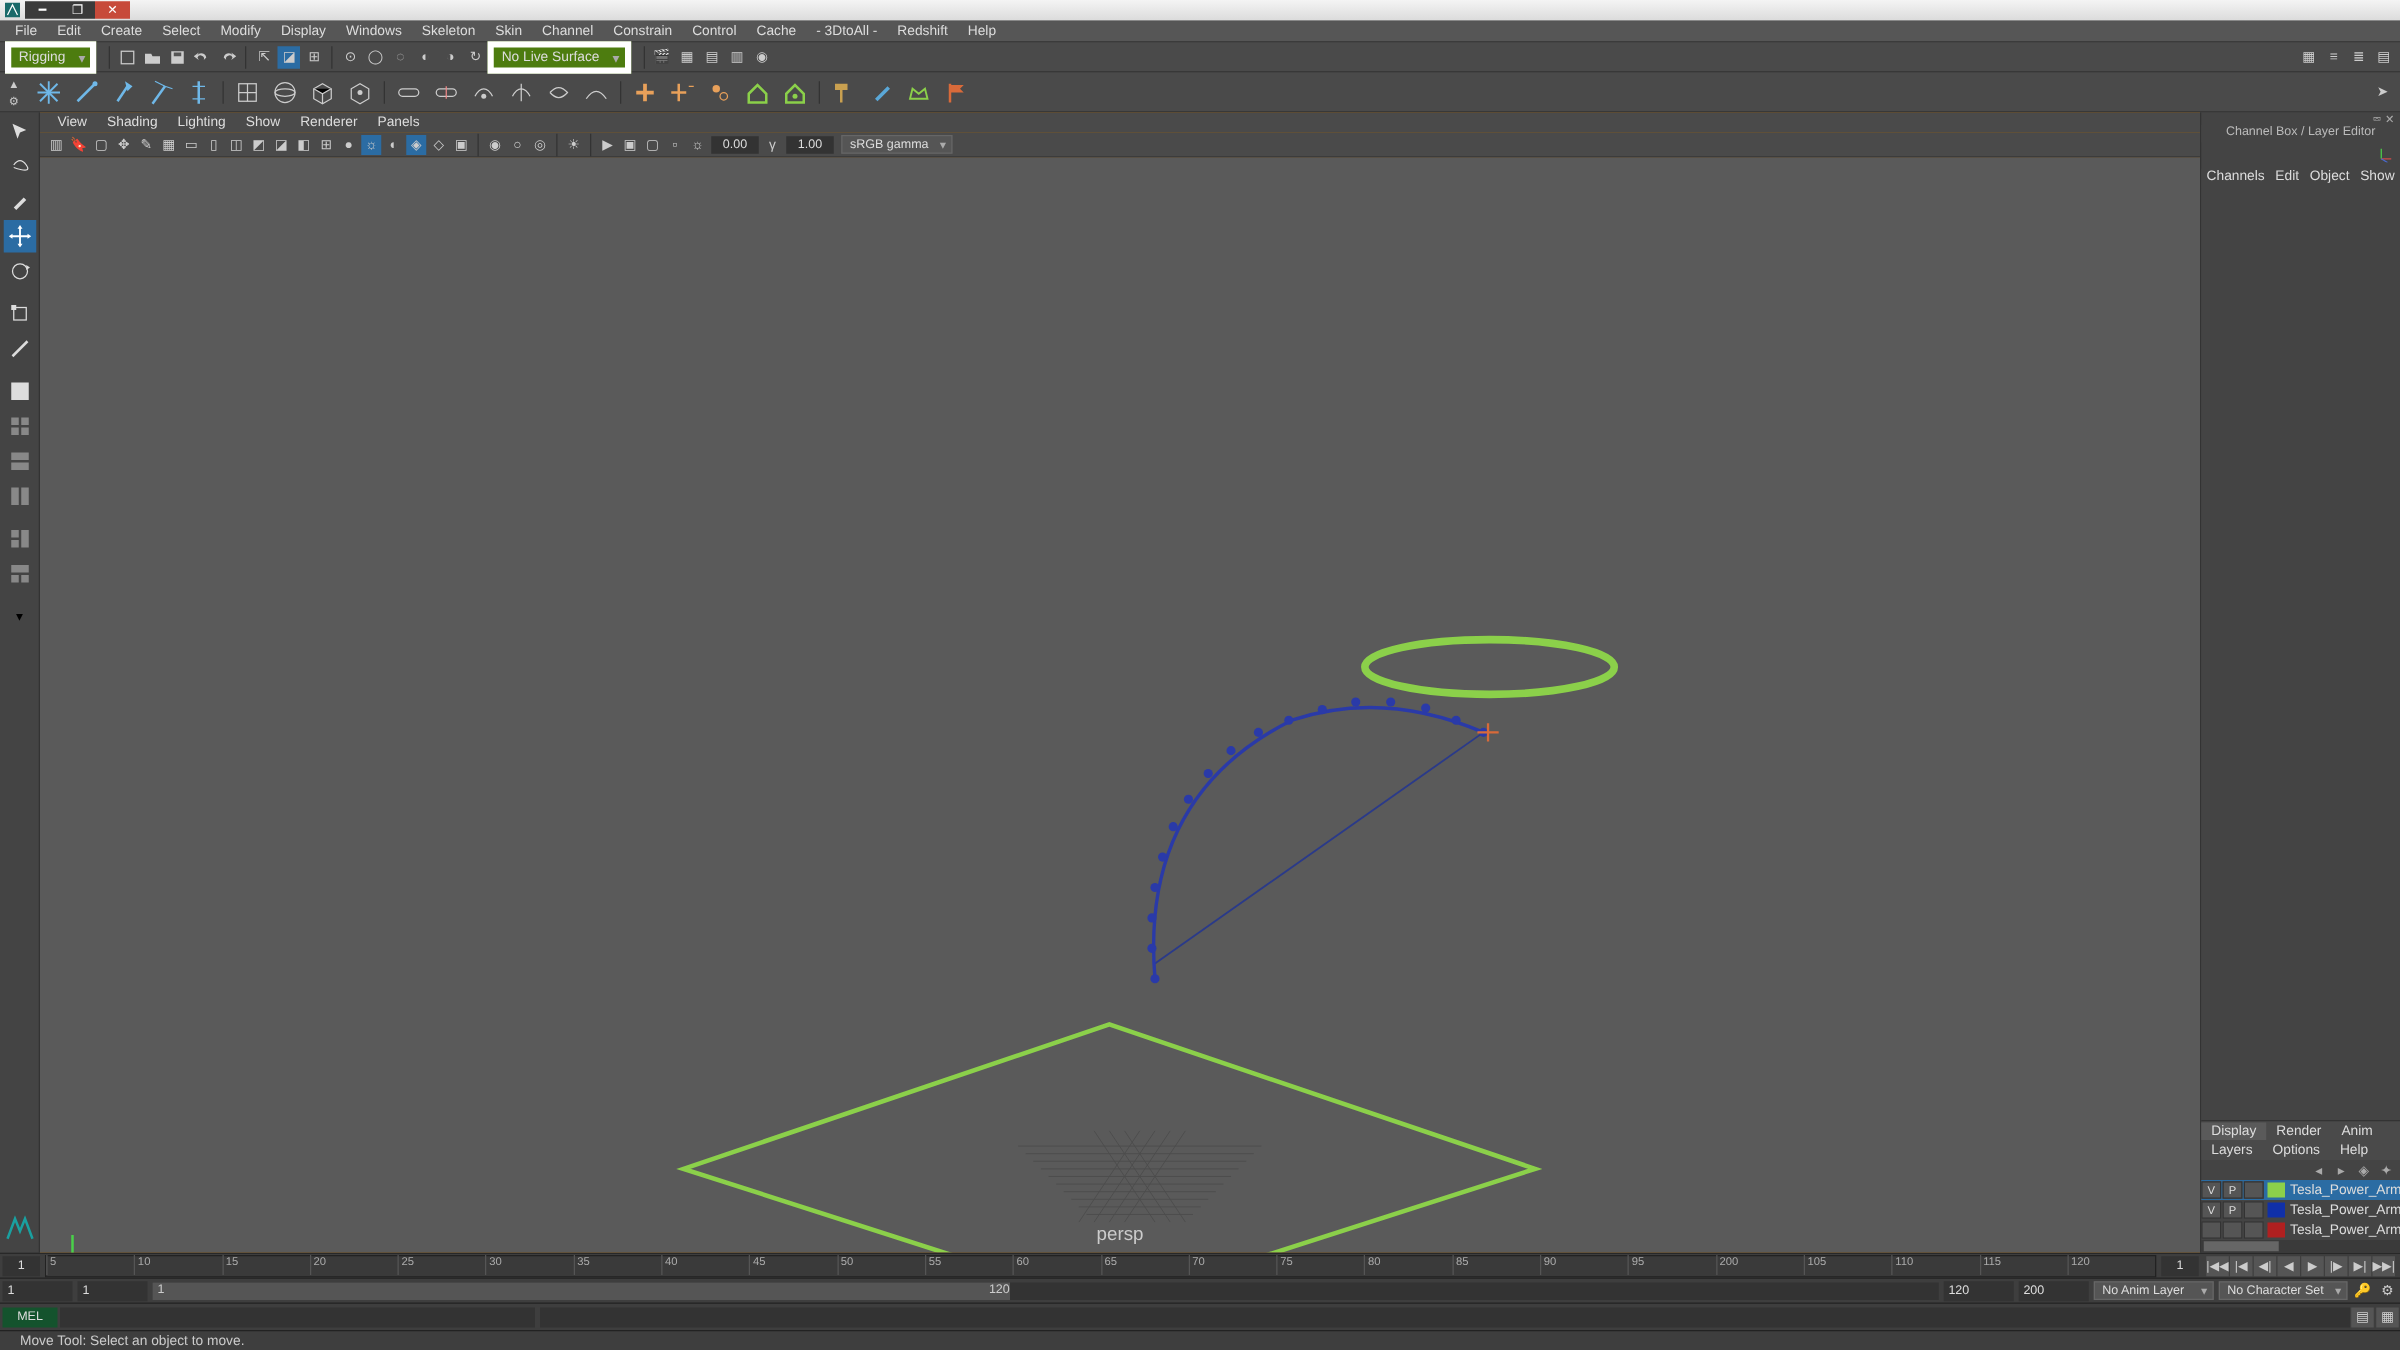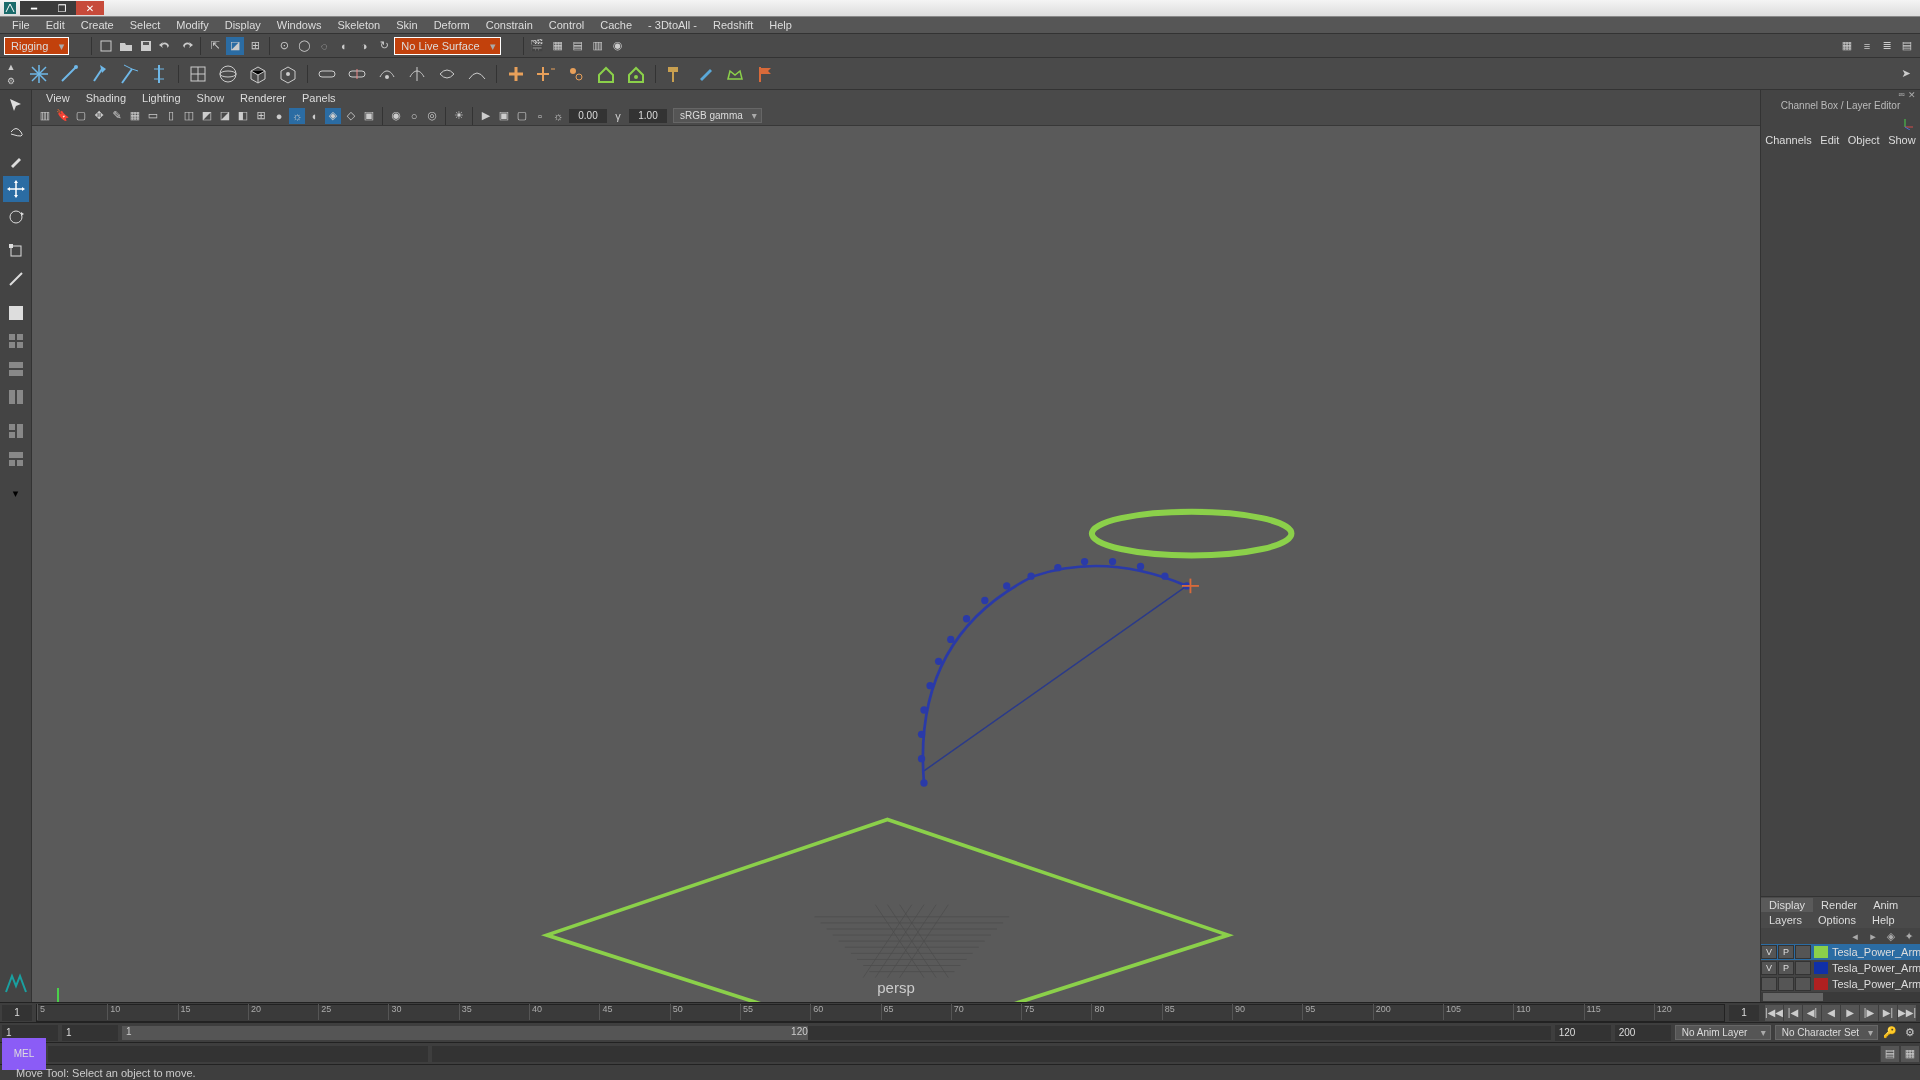--- a/index.html
+++ b/index.html
@@ -6,21 +6,21 @@
 html,body{width:1920px;height:1080px;overflow:hidden;background:#444}
 .titlebar{height:17px;background:linear-gradient(#f4f4f4,#dcdcdc);display:flex;align-items:center;padding:0 4px;border-bottom:1px solid #888}
 .titlebar .icon{width:12px;height:12px;margin-right:4px}
 .titlebar .title{flex:1;color:#222;font-size:11px}
 .winbtns{display:flex;gap:0}
 .winbtn{width:28px;height:14px;display:flex;align-items:center;justify-content:center;color:#fff;font-size:10px}
 .winbtn.min{background:#3b3b3b}.winbtn.max{background:#3b3b3b}.winbtn.close{background:#c74a3a}
 .menubar{height:17px;background:#565656;display:flex;align-items:center;padding:0 4px;gap:0;border-bottom:1px solid #333}
 .menubar .mitem{padding:1px 8px;color:#ddd;font-size:11px;cursor:pointer}
 .shelfrow{height:24px;background:#4a4a4a;display:flex;align-items:center;padding:0 4px;border-bottom:1px solid #333}
-.dropdown{background:#c2410c;border:1px solid #ffffff;color:#ddd;padding:2px 20px 2px 6px;font-size:11px;position:relative;margin-right:18px}
+.dropdown{background:#4d7c0f;border:5px solid #ffffff;color:#ddd;padding:2px 20px 2px 6px;font-size:11px;position:relative;margin-right:6px}
 .dropdown::after{content:"▾";position:absolute;right:4px;color:#aaa}
 .sep{width:1px;height:18px;background:#333;margin:0 4px}
 .tbtn{width:18px;height:18px;display:flex;align-items:center;justify-content:center;color:#ccc;margin:0 1px;cursor:pointer}
 .tbtn svg{width:14px;height:14px}
 .tbtn.active{background:#2b6ca3}
 .subshelf{height:32px;background:#4a4a4a;display:flex;align-items:center;padding:0 4px;border-bottom:1px solid #333}
 .shelfcol{display:flex;flex-direction:column;width:18px;margin-right:2px}
 .shelfcol .tiny{width:14px;height:14px;font-size:9px;color:#ccc;display:flex;align-items:center;justify-content:center}
 .bigbtn{width:26px;height:26px;display:flex;align-items:center;justify-content:center;margin:0 2px;cursor:pointer}
 .bigbtn svg{width:22px;height:22px}
@@ -76,21 +76,21 @@
 .playctrl .pb{width:18px;height:16px;background:#555;display:flex;align-items:center;justify-content:center;color:#ccc;cursor:pointer;font-size:10px}
 .rangerow{height:20px;background:#3e3e3e;display:flex;align-items:center;border-top:1px solid #222}
 .rangerow .rf{width:56px;height:16px;background:#333;color:#ddd;font-size:10px;display:flex;align-items:center;padding:0 4px;margin:0 2px}
 .rangebar{flex:1;height:14px;background:#333;position:relative;margin:0 2px}
 .rangebar .inner{position:absolute;left:0;width:48%;height:100%;background:#555}
 .rangebar .lbl{position:absolute;left:4px;top:0;color:#ccc;font-size:10px}
 .rangebar .lblr{position:absolute;right:52%;top:0;color:#ccc;font-size:10px}
 .rdd{background:#555;border:1px solid #666;color:#ddd;padding:1px 18px 1px 6px;font-size:10px;position:relative;margin:0 2px;min-width:96px}
 .rdd::after{content:"▾";position:absolute;right:4px;color:#aaa}
 .cmdrow{height:22px;background:#3e3e3e;display:flex;align-items:center;border-top:1px solid #222}
-.cmdrow .mel{width:44px;background:#8b5cf6;color:#ddd;font-size:10px;height:32px;display:flex;align-items:center;justify-content:center;margin:0 2px}
+.cmdrow .mel{width:44px;background:#14532d;color:#ddd;font-size:10px;height:16px;display:flex;align-items:center;justify-content:center;margin:0 2px}
 .cmdrow .cmdin{flex:0 0 380px;height:16px;background:#333;margin-right:4px}
 .cmdrow .cmdout{flex:1;height:16px;background:#333}
 .cmdrow .cb{width:18px;height:16px;background:#555;margin:0 1px;display:flex;align-items:center;justify-content:center;color:#ccc;cursor:pointer}
 .statusrow{height:16px;background:#3e3e3e;color:#ccc;font-size:10px;display:flex;align-items:center;padding:0 16px;border-top:1px solid #222}
 .spacer{flex:1}
 .rt{display:flex;gap:2px;margin-left:auto}
 .rt .rtb{width:18px;height:18px;display:flex;align-items:center;justify-content:center;color:#ccc;cursor:pointer}
 </style>
 </head>
 <body>
@@ -112,21 +112,21 @@
 <div class="menubar">
   <span class="mitem">File</span>
   <span class="mitem">Edit</span>
   <span class="mitem">Create</span>
   <span class="mitem">Select</span>
   <span class="mitem">Modify</span>
   <span class="mitem">Display</span>
   <span class="mitem">Windows</span>
   <span class="mitem">Skeleton</span>
   <span class="mitem">Skin</span>
-  <span class="mitem">Deform</span>
+  <span class="mitem">Channel</span>
   <span class="mitem">Constrain</span>
   <span class="mitem">Control</span>
   <span class="mitem">Cache</span>
   <span class="mitem">- 3DtoAll -</span>
   <span class="mitem">Redshift</span>
   <span class="mitem">Help</span>
 </div>
 
 <div class="shelfrow">
   <div class="dropdown">Rigging</div>

